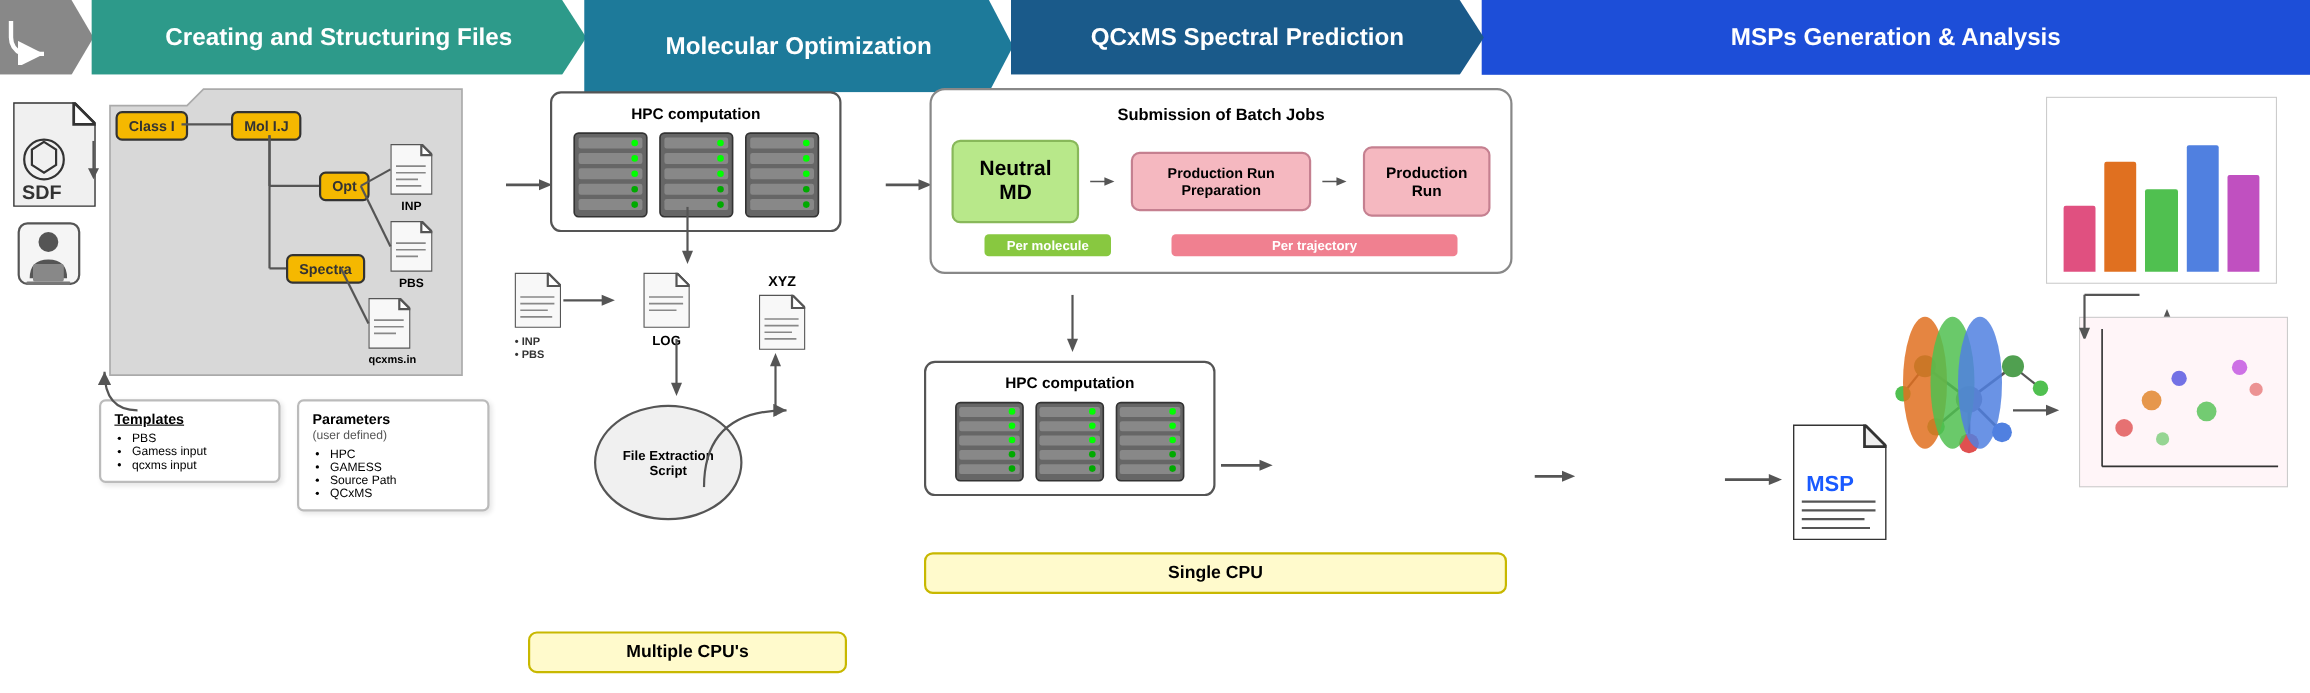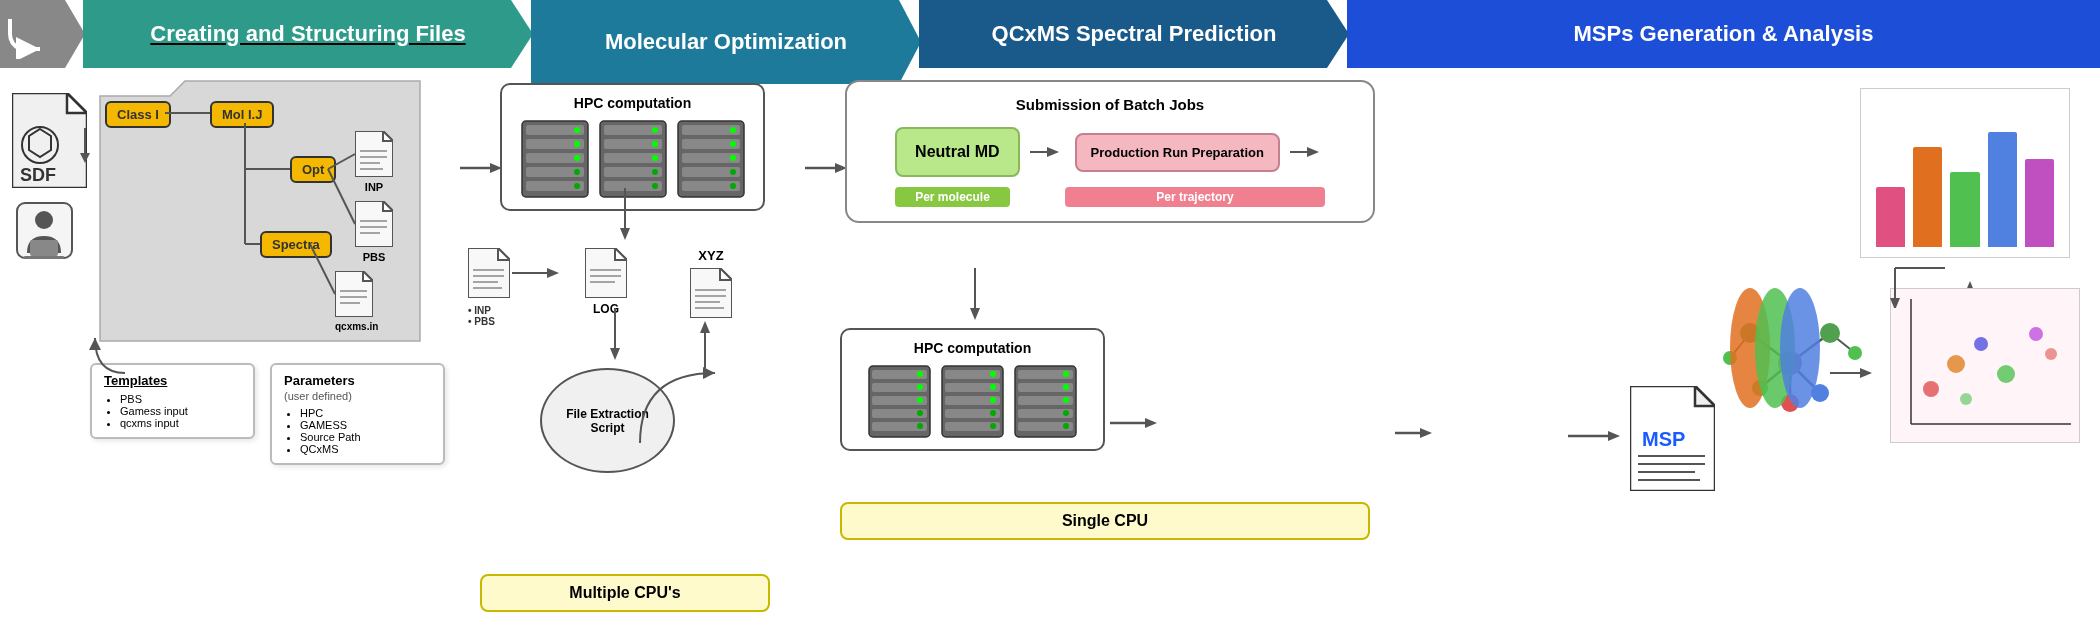--- a/index.html
+++ b/index.html
@@ -64,21 +64,21 @@
   <div style="display:flex;align-items:center;background:#888;width:85px;height:68px;clip-path:polygon(0 0,calc(100% - 20px) 0,100% 50%,calc(100% - 20px) 100%,0 100%);flex-shrink:0;">
     <svg width="60" height="50" viewBox="0 0 60 50">
       <path d="M10,10 L10,25 Q10,35 20,40 L40,40" stroke="#fff" stroke-width="4" fill="none" marker-end="url(#wh)"></path>
       <defs>
           <marker id="wh" markerWidth="8" markerHeight="8" refX="6" refY="3" orient="auto">
         <path d="M0,0 L0,6 L6,3 z" fill="#fff"></path>
       </marker>
         </defs>
     </svg>
   </div>
-  <div style="display:flex;align-items:center;justify-content:center;background:#2d9a8a;width:450px;height:68px;clip-path:polygon(0 0,calc(100% - 22px) 0,100% 50%,calc(100% - 22px) 100%,0 100%);flex-shrink:0;margin-left:-2px;text-decoration:underline;">
+  <div style="display:flex;align-items:center;justify-content:center;background:#2d9a8a;width:450px;height:68px;clip-path:polygon(0 0,calc(100% - 22px) 0,100% 50%,calc(100% - 22px) 100%,0 100%);flex-shrink:0;margin-left:-2px;">
     <span style="font-size:22px;font-weight:bold;color:#fff;">Creating and Structuring Files</span>
   </div>
   <div style="display:flex;align-items:center;justify-content:center;background:#1d7a9a;width:390px;height:84px;clip-path:polygon(0 0,calc(100% - 22px) 0,100% 50%,calc(100% - 22px) 100%,0 100%);flex-shrink:0;margin-left:-2px;">
     <span style="font-size:22px;font-weight:bold;color:#fff;">Molecular Optimization</span>
   </div>
   <div style="display:flex;align-items:center;justify-content:center;background:#1a5a8a;width:430px;height:68px;clip-path:polygon(0 0,calc(100% - 22px) 0,100% 50%,calc(100% - 22px) 100%,0 100%);flex-shrink:0;margin-left:-2px;">
     <span style="font-size:22px;font-weight:bold;color:#fff;">QCxMS Spectral Prediction</span>
   </div>
   <div style="display:flex;align-items:center;justify-content:center;background:#1d4ed8;flex:1;height:68px;flex-shrink:0;margin-left:-2px;">
     <span style="font-size:22px;font-weight:bold;color:#fff;">MSPs Generation &amp; Analysis</span>
@@ -369,38 +369,41 @@
         <line x1="0" y1="10" x2="35" y2="10" stroke="#555" stroke-width="2.5"></line>
         <polygon points="30,5 42,10 30,15" fill="#555"></polygon>
       </svg>
     </div>
 
     <div style="position:absolute;left:45px;top:12px;width:530px;background:#fff;border:2.5px solid #888;border-radius:14px;padding:14px 18px;">
       <div style="font-size:15px;font-weight:bold;text-align:center;margin-bottom:14px;">Submission of Batch Jobs</div>
 
       <div style="display:flex;align-items:center;gap:10px;justify-content:center;">
 
-        <div style="background:#b8e88a;border:2px solid #88b85a;border-radius:8px;padding:14px 18px;font-size:16px;font-weight:bold;text-align:center;min-width:115px;">
+        <div style="background:#b8e88a;border:2px solid #88b85a;border-radius:8px;padding:14px 18px;font-size:19px;font-weight:bold;text-align:center;min-width:115px;">
           <span>Neutral MD</span>
         </div>
 
         <svg width="35" height="20" viewBox="0 0 35 20">
           <line x1="0" y1="10" x2="22" y2="10" stroke="#555" stroke-width="2"></line>
           <polygon points="17,5 29,10 17,15" fill="#555"></polygon>
         </svg>
 
         <div style="background:#f5b8c0;border:2px solid #c58090;border-radius:8px;padding:10px 14px;font-size:13px;font-weight:bold;text-align:center;min-width:120px;">
           <span>Production Run Preparation</span>
         </div>
 
         <svg width="35" height="20" viewBox="0 0 35 20">
           <line x1="0" y1="10" x2="22" y2="10" stroke="#555" stroke-width="2"></line>
           <polygon points="17,5 29,10 17,15" fill="#555"></polygon>
         </svg>
 
+        <div style="background:#f5b8c0;border:2px solid #c58090;border-radius:8px;padding:14px 16px;font-size:14px;font-weight:bold;text-align:center;min-width:115px;">
+          <span>Production Run</span>
+        </div>
       </div>
 
       <div style="display:flex;gap:10px;justify-content:center;margin-top:10px;align-items:center;">
         <div style="background:#88c840;color:#fff;font-size:12px;font-weight:bold;padding:3px 14px;border-radius:4px;min-width:115px;text-align:center;">Per molecule</div>
         <div style="width:35px;"></div>
         <div style="background:#f08090;color:#fff;font-size:12px;font-weight:bold;padding:3px 14px;border-radius:4px;min-width:260px;text-align:center;">Per trajectory</div>
       </div>
     </div>
 
     <div style="position:absolute;left:165px;top:200px;">

